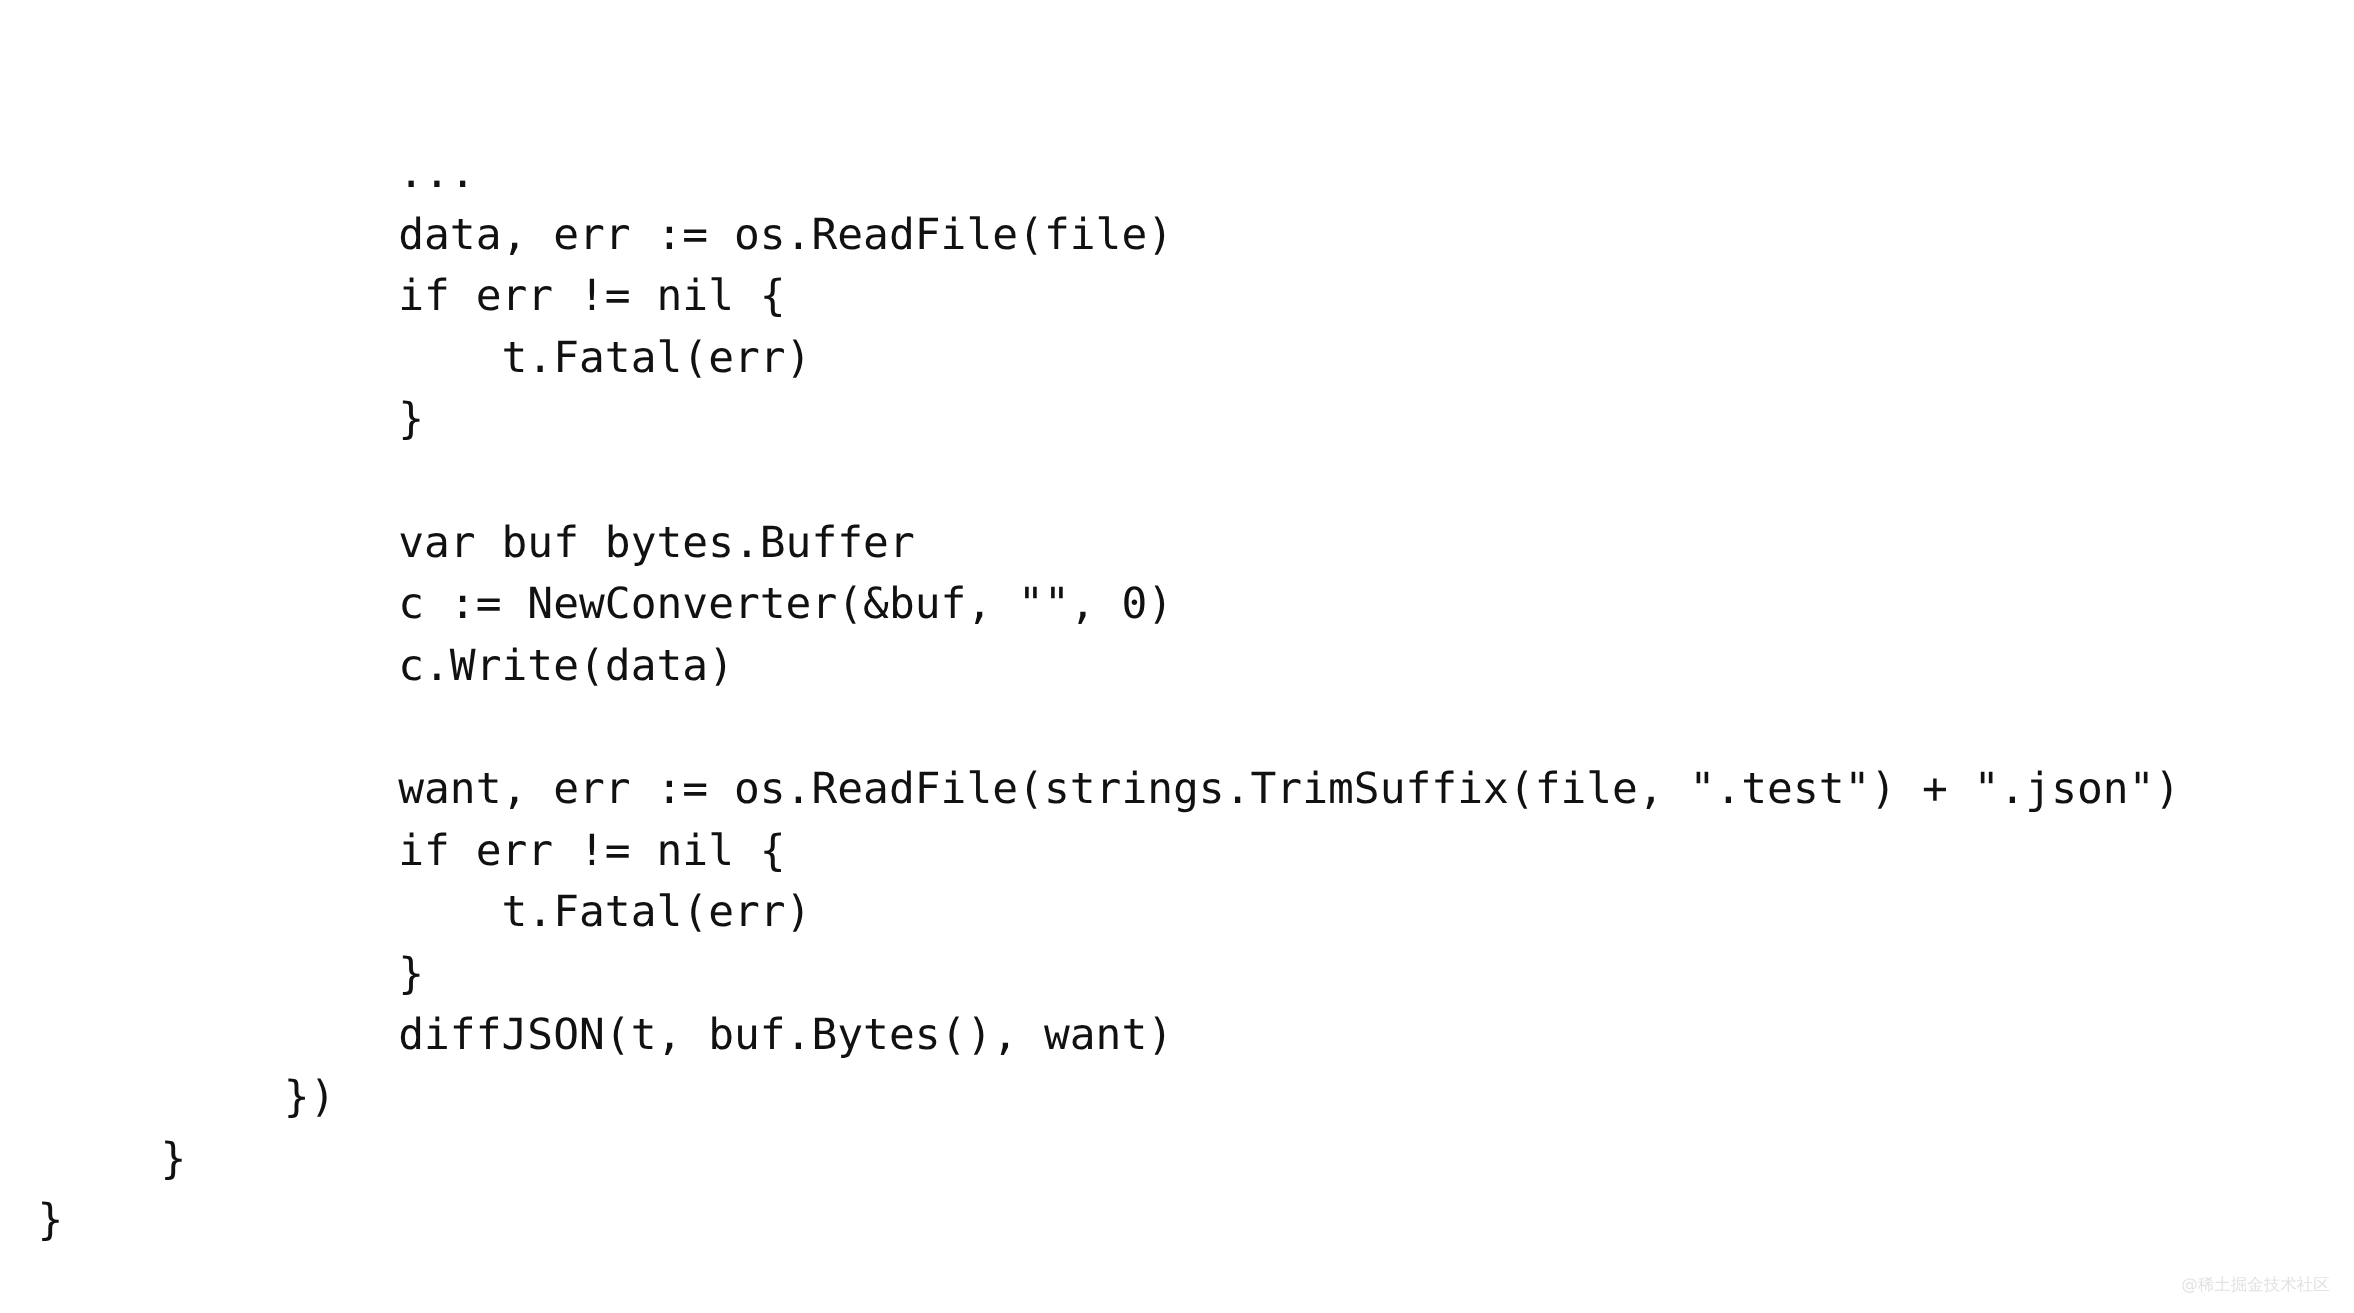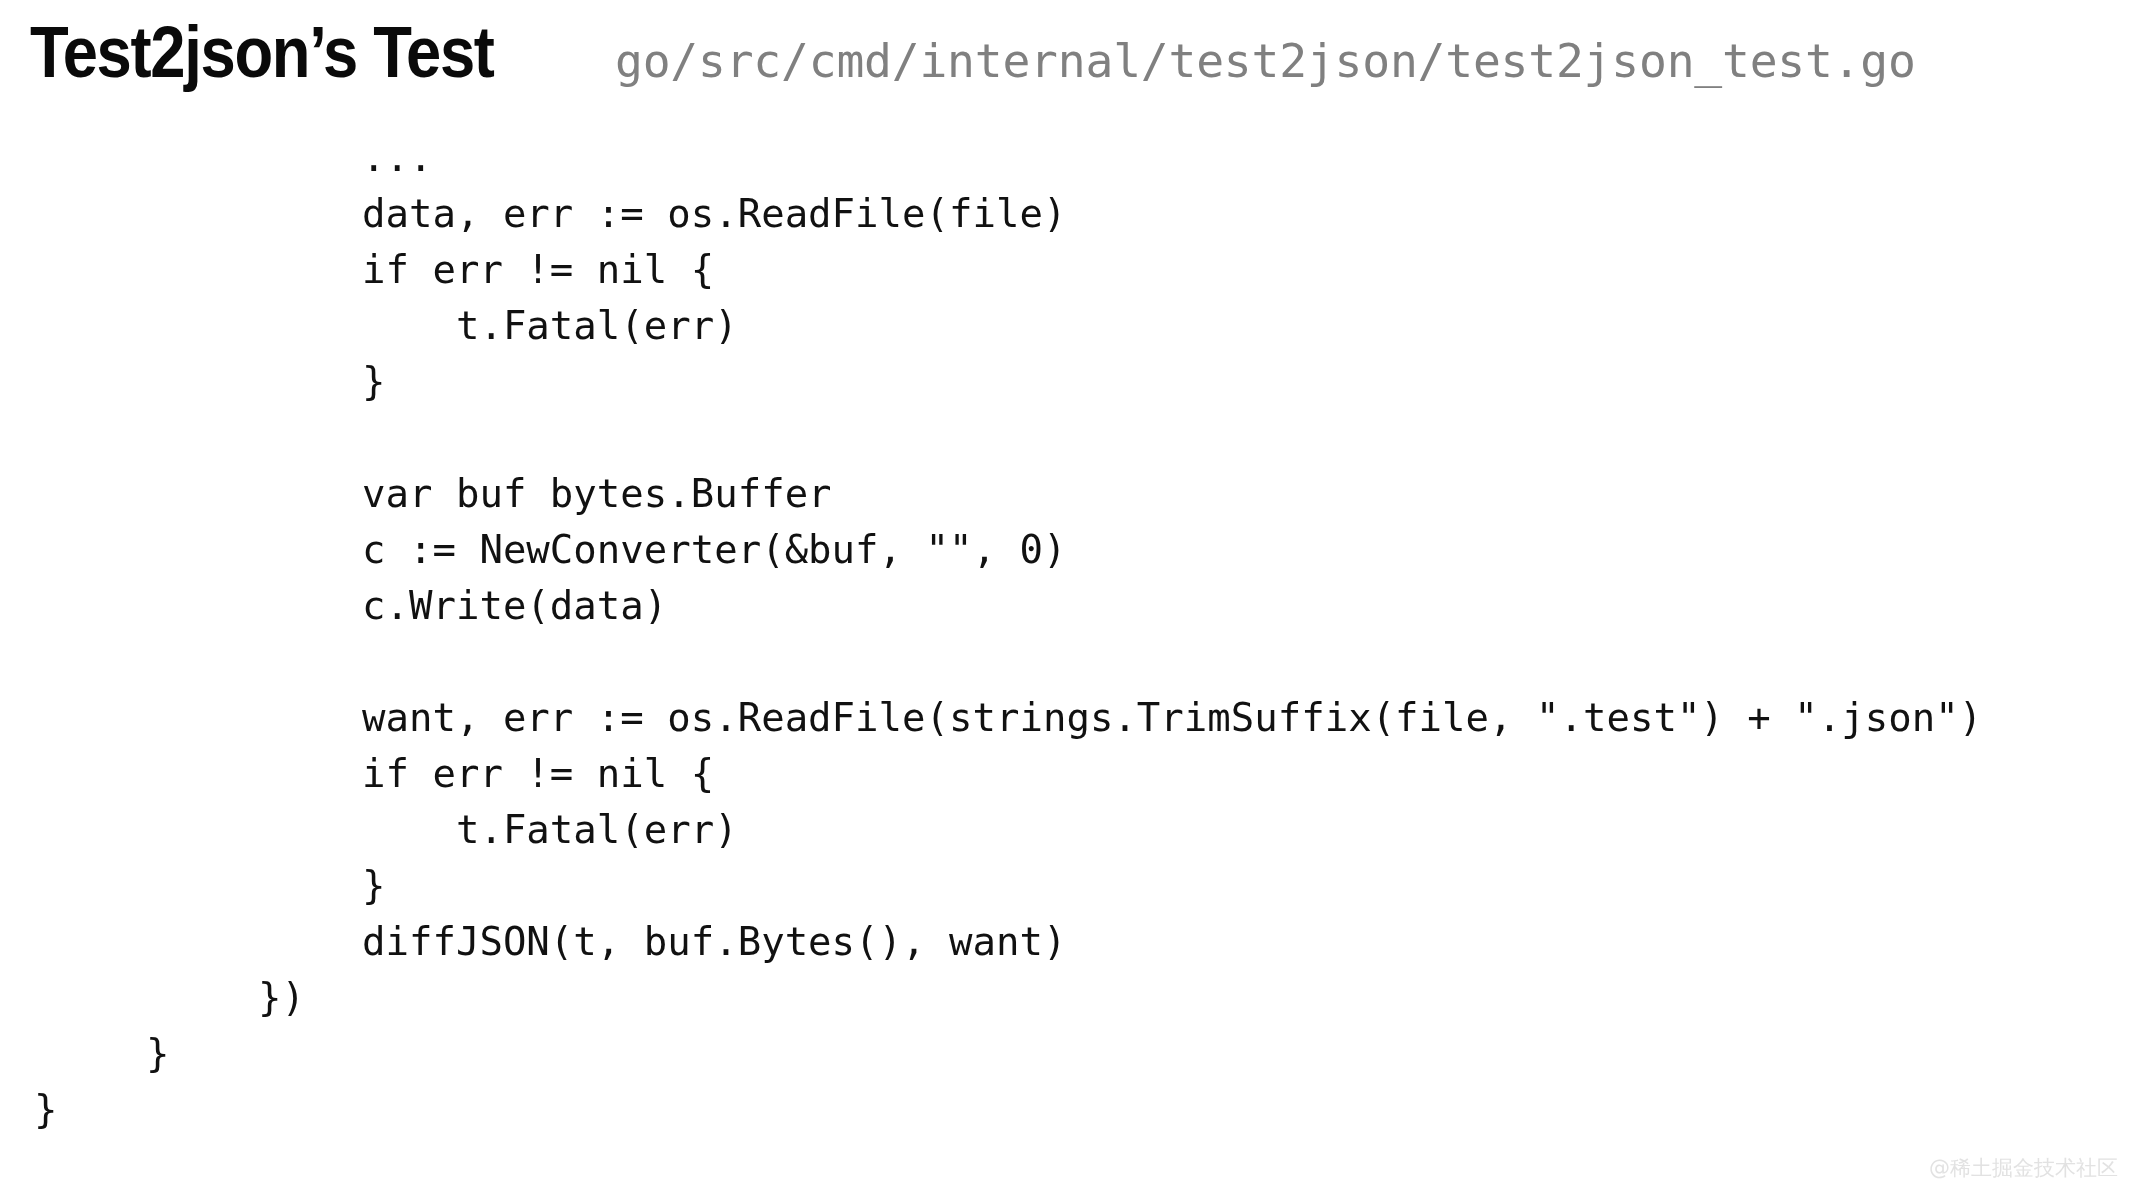--- a/index.html
+++ b/index.html
@@ -94,34 +94,30 @@
   .code-line.outdent-1 { padding-left: 258px; }
   .code-line.outdent-2 { padding-left: 146px; }
   .code-line.outdent-3 { padding-left: 34px; }
 
   
   .watermark {
     position: absolute;
     right: 22px;
     bottom: 14px;
     font-family: "DejaVu Sans", "Liberation Sans", sans-serif;
-    font-size: 21px;
+    font-size: 15px;
     line-height: 24px;
     color: #e2e2e2;
     white-space: nowrap;
     user-select: none;
   }
 </style>
 </head>
 <body>
 
 <div class="slide">
 
-  <div class="header">
-    <h1 class="slide-title">Test2json’s Test</h1>
-    <div class="slide-path">go/src/cmd/internal/test2json/test2json_test.go</div>
-  </div>
 
   <div class="code-block"><div class="code-line">...</div><div class="code-line">data, err := os.ReadFile(file)</div><div class="code-line">if err != nil {</div><div class="code-line">    t.Fatal(err)</div><div class="code-line">}</div><div class="code-line blank"></div><div class="code-line">var buf bytes.Buffer</div><div class="code-line">c := NewConverter(&amp;buf, "", 0)</div><div class="code-line">c.Write(data)</div><div class="code-line blank"></div><div class="code-line bold">want, err := os.ReadFile(strings.TrimSuffix(file, ".test") + ".json")</div><div class="code-line bold">if err != nil {</div><div class="code-line bold">    t.Fatal(err)</div><div class="code-line bold">}</div><div class="code-line bold">diffJSON(t, buf.Bytes(), want)</div><div class="code-line outdent-1">})</div><div class="code-line outdent-2">}</div><div class="code-line outdent-3">}</div></div>
 
   <div class="watermark">@稀土掘金技术社区</div>
 
 </div>
 
 </body></html>

